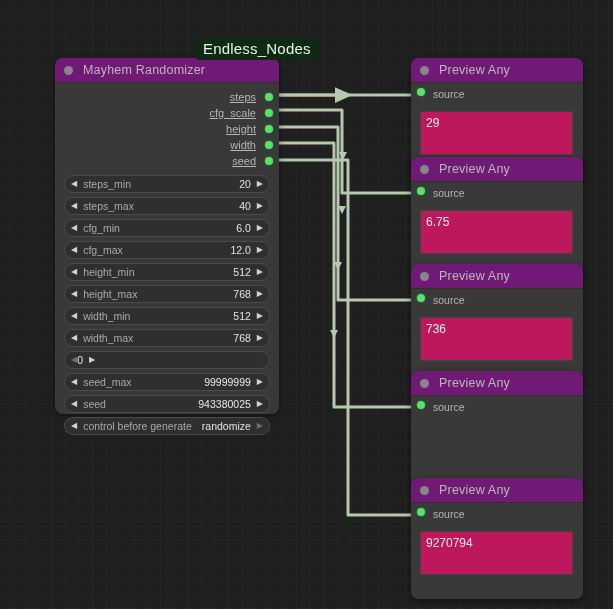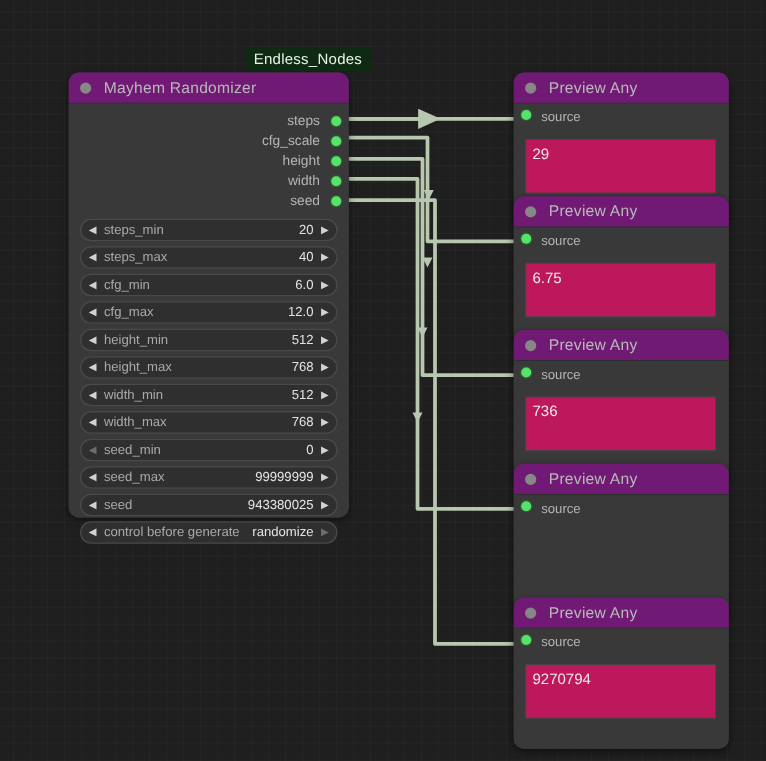--- a/index.html
+++ b/index.html
@@ -50,21 +50,21 @@
     height:calc(100% - 25px);
   }
 
   
   #mayhem{left:55px;top:58px;width:224px;height:356px;}
   .outputs{padding-top:6px;}
   .out-row{
     height:16px;display:flex;align-items:center;justify-content:flex-end;
     padding-right:6px;position:relative;
   }
-  .out-label{font-size:11px;color:#b5b5b5;margin-right:9px;}
+  .out-label{font-size:11px;color:#b5b5b5;margin-right:9px;text-decoration:underline;}
   .port{
     width:8px;height:8px;border-radius:50%;
     background:#57e36a;
     box-shadow:0 0 0 1px #2d5c33;
     flex:0 0 auto;
   }
   .widgets{padding:6px 9px 0 9px;}
   .widget{
     height:16px;margin-bottom:4px;
     border-radius:9px;
@@ -79,21 +79,21 @@
   .w-name{color:#a9a9a9;margin-left:6px;flex:1 1 auto;white-space:nowrap;overflow:hidden;}
   .w-val{color:#e2e2e2;margin-right:6px;white-space:nowrap;}
   .w-val.wide{color:#e8e8e8;}
 
   
   #badge{
     position:absolute;left:196px;top:38px;
     background:#0f2a12;
     border-radius:4px;
     padding:2px 7px 3px 7px;
-    font-size:12px;color:#e8f3e8;letter-spacing:.2px;
+    font-size:15px;color:#e8f3e8;letter-spacing:.2px;
     white-space:nowrap;
     z-index:5;
   }
 
   
   .preview{width:172px;height:121px;}
   .pv-in{
     display:flex;align-items:flex-start;
     height:18px;padding-left:6px;padding-top:5px;
   }
@@ -222,21 +222,20 @@
           <span class="w-arrow">▶</span>
         </div>
         <div class="widget">
           <span class="w-arrow">◀</span>
           <span class="w-name">width_max</span>
           <span class="w-val">768</span>
           <span class="w-arrow">▶</span>
         </div>
         <div class="widget">
           <span class="w-arrow dim">◀</span>
-          <span class="w-name">seed_min</span>
           <span class="w-val">0</span>
           <span class="w-arrow">▶</span>
         </div>
         <div class="widget">
           <span class="w-arrow">◀</span>
           <span class="w-name">seed_max</span>
           <span class="w-val wide">99999999</span>
           <span class="w-arrow">▶</span>
         </div>
         <div class="widget">

